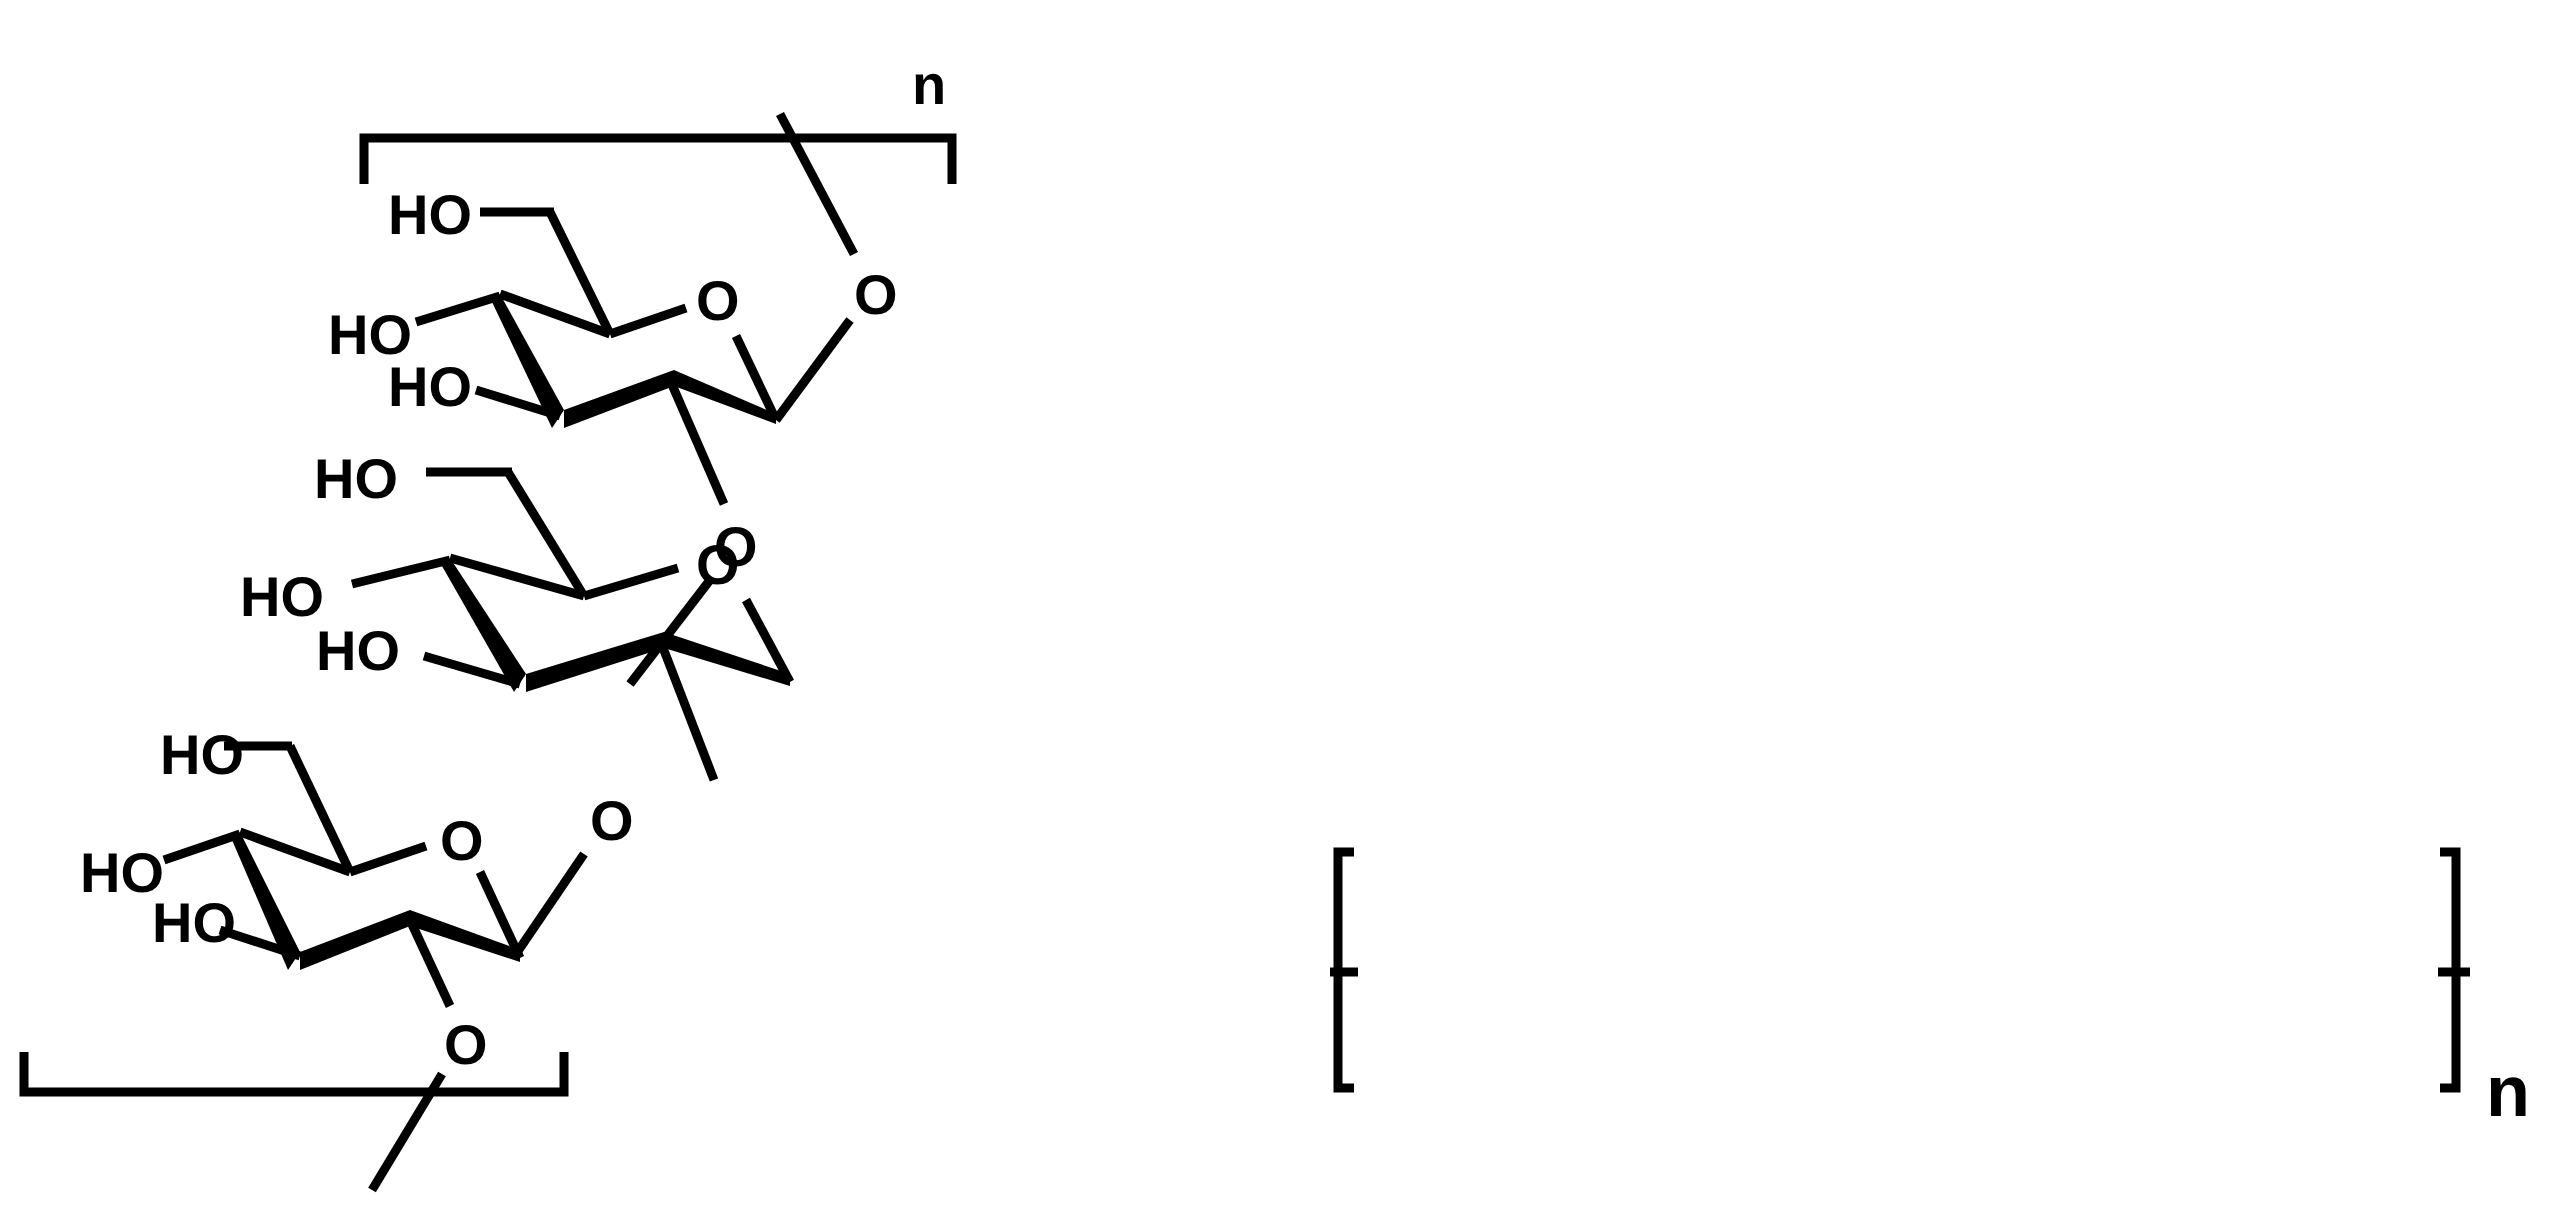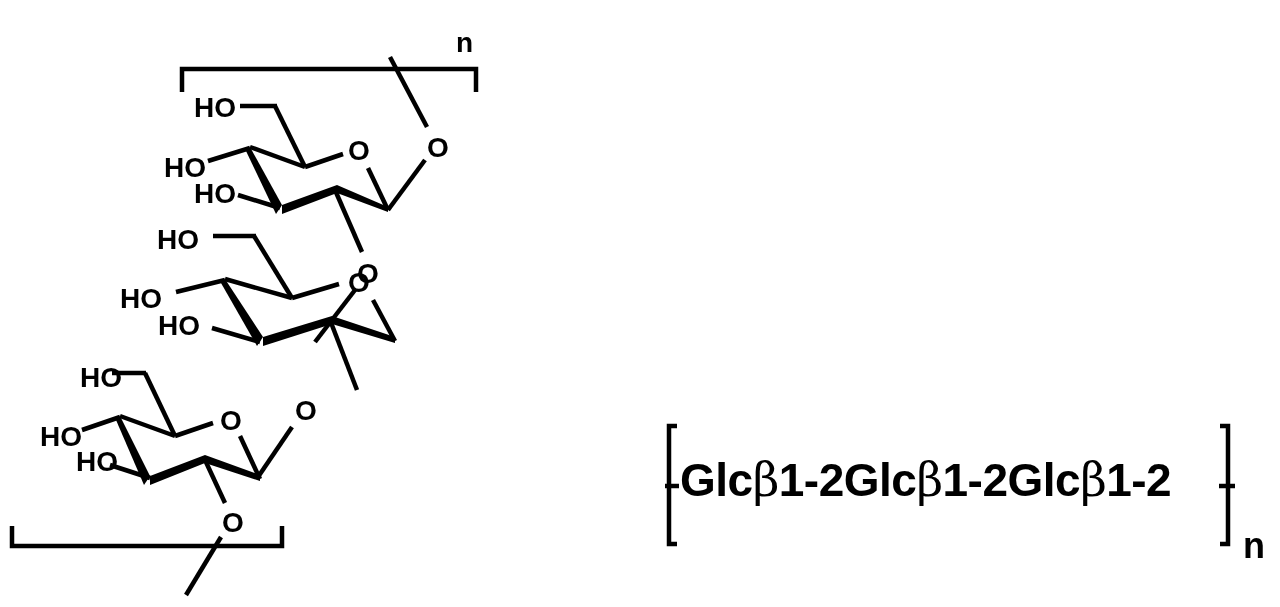--- a/index.html
+++ b/index.html
@@ -89,15 +89,14 @@
   <line class="bond" x1="221" y1="537" x2="186" y2="595"></line>
 </svg>
 
 <div id="formula">
   <svg width="600" height="150" style="position:absolute;left:0;top:0">
     <polyline class="bond" points="14,6 6,6 6,124 14,124"></polyline>
     <line class="bond" x1="2" y1="66" x2="16" y2="66"></line>
     <polyline class="bond" points="557,6 565,6 565,124 557,124"></polyline>
     <line class="bond" x1="556" y1="66" x2="572" y2="66"></line>
   </svg>
-  <div class="formula-text"><span>Glc</span><span class="beta">β</span><span>1-2</span><span>Glc</span><span class="beta">β</span><span>1-2</span><span>Glc</span><span class="beta">β</span><span>1-2</span></div>
   <div class="sub-n">n</div>
 </div>
 
 </body></html>

